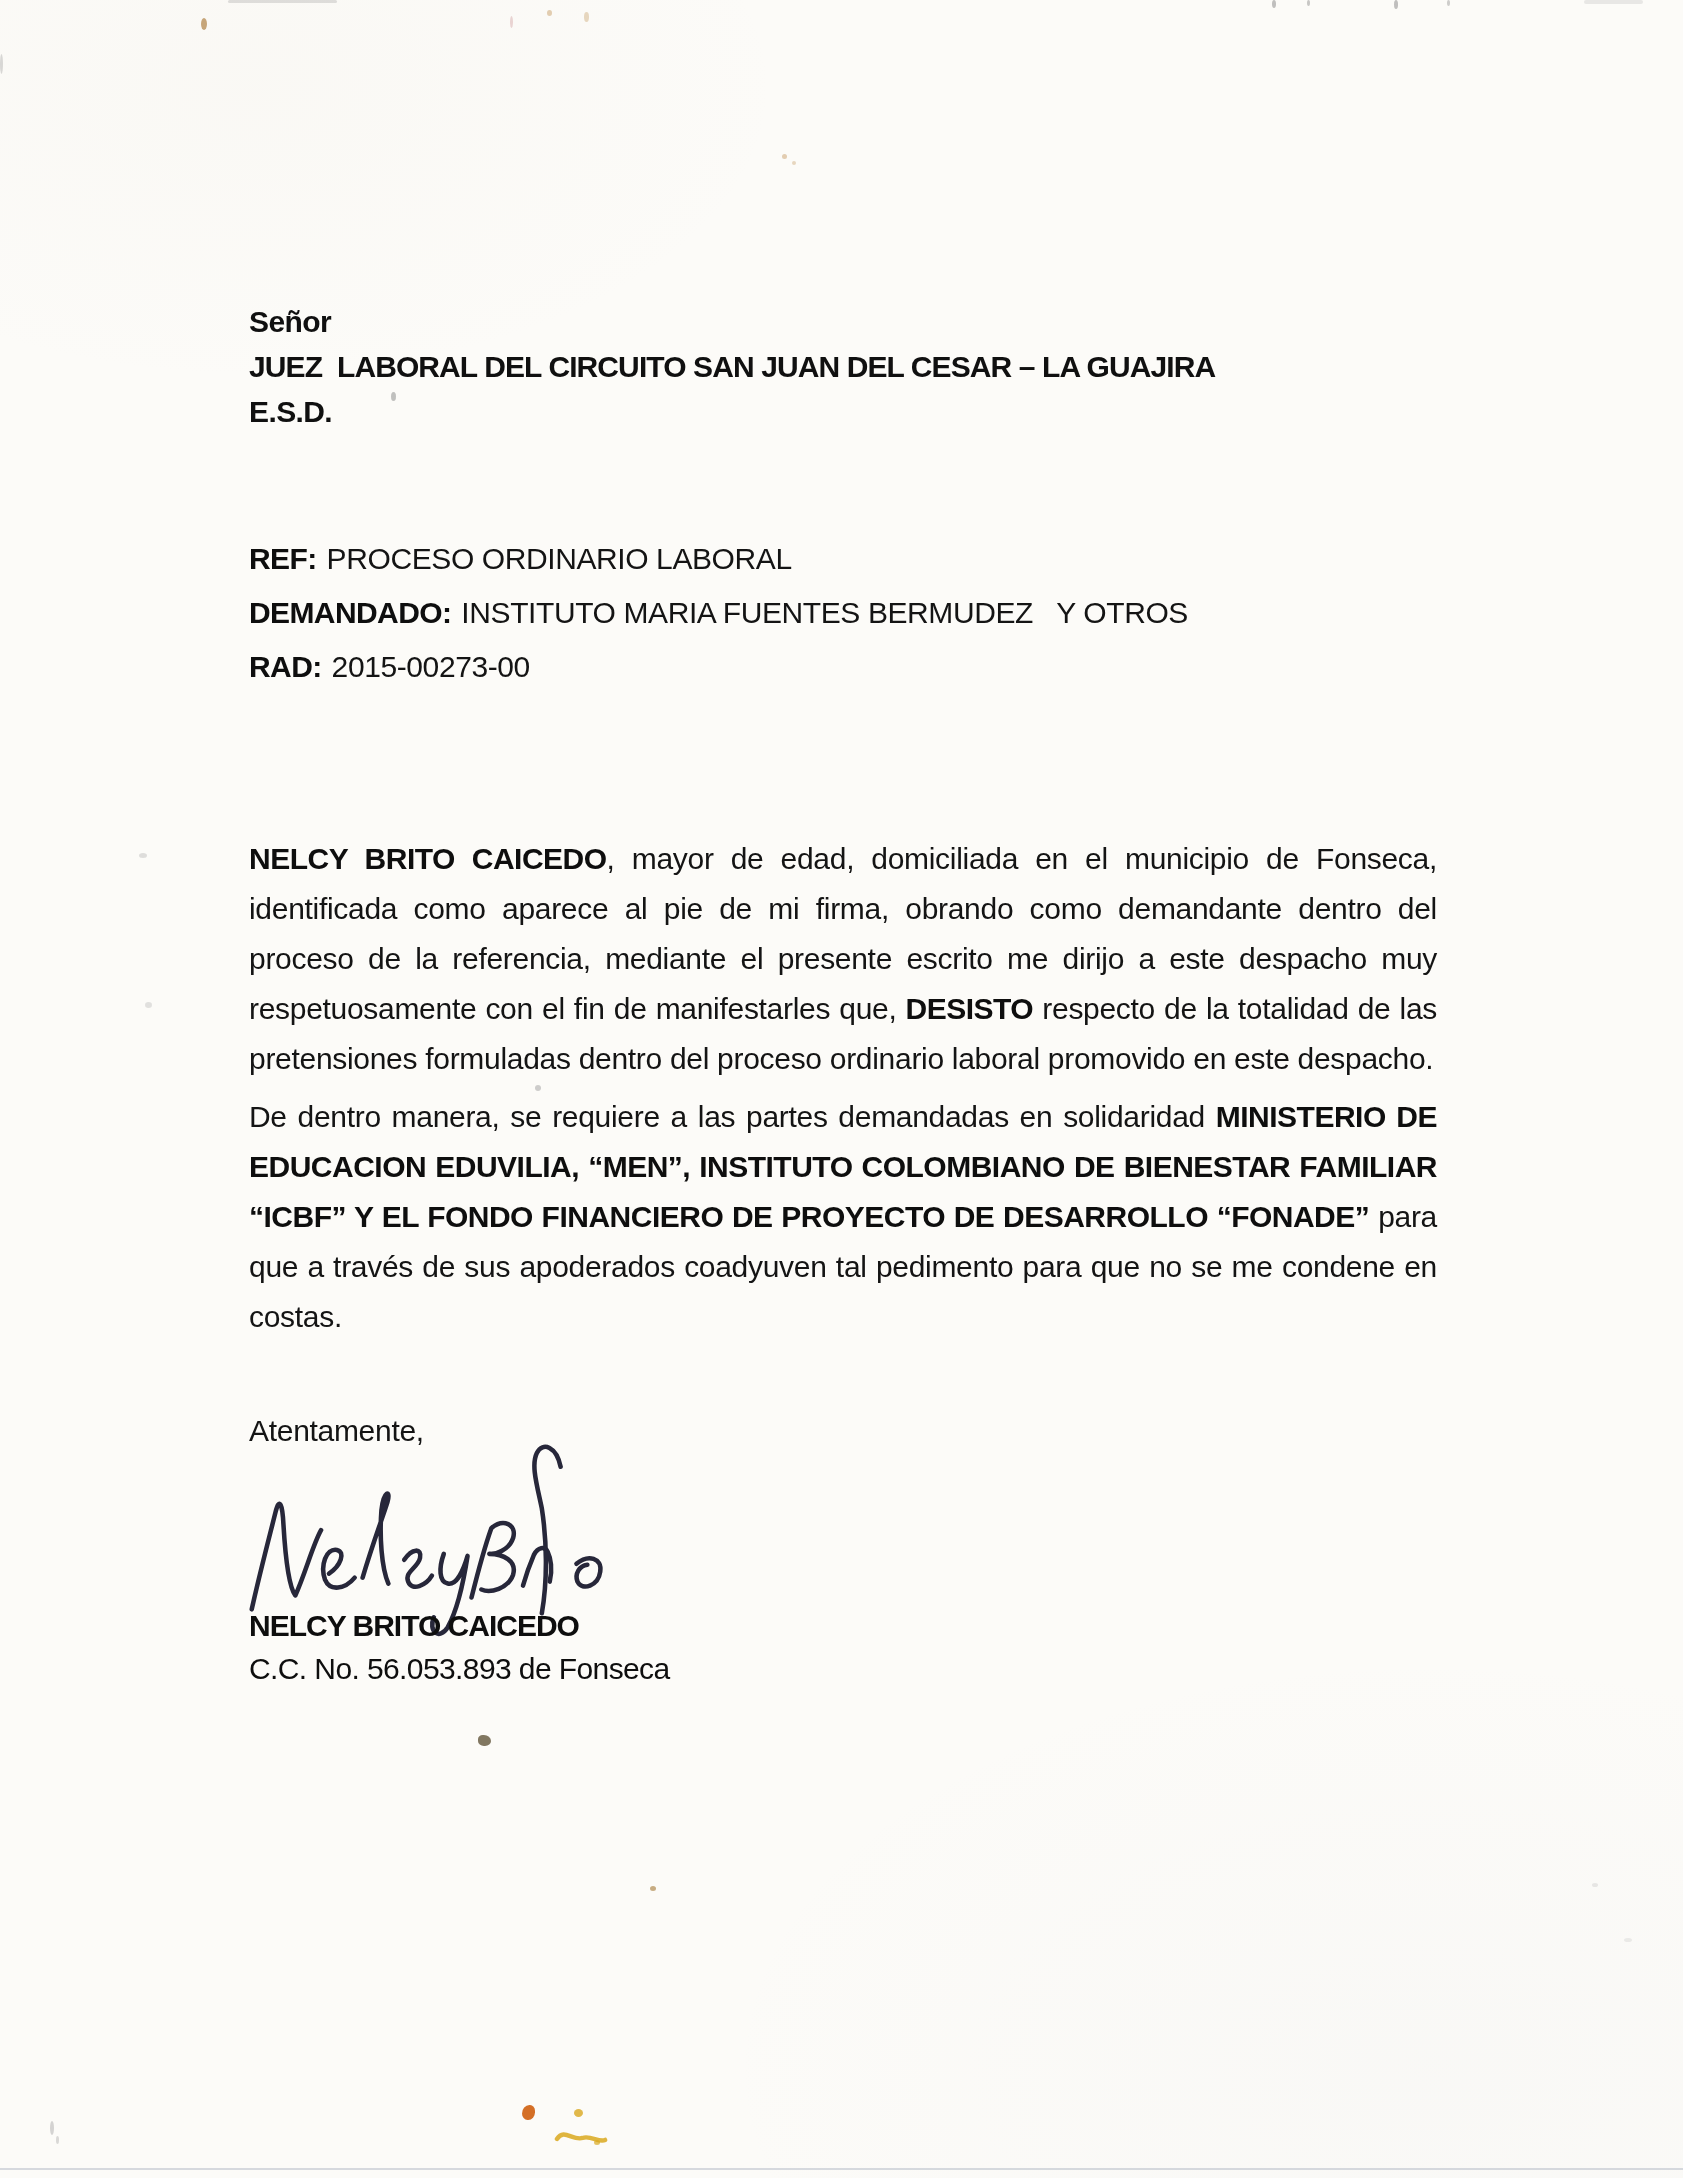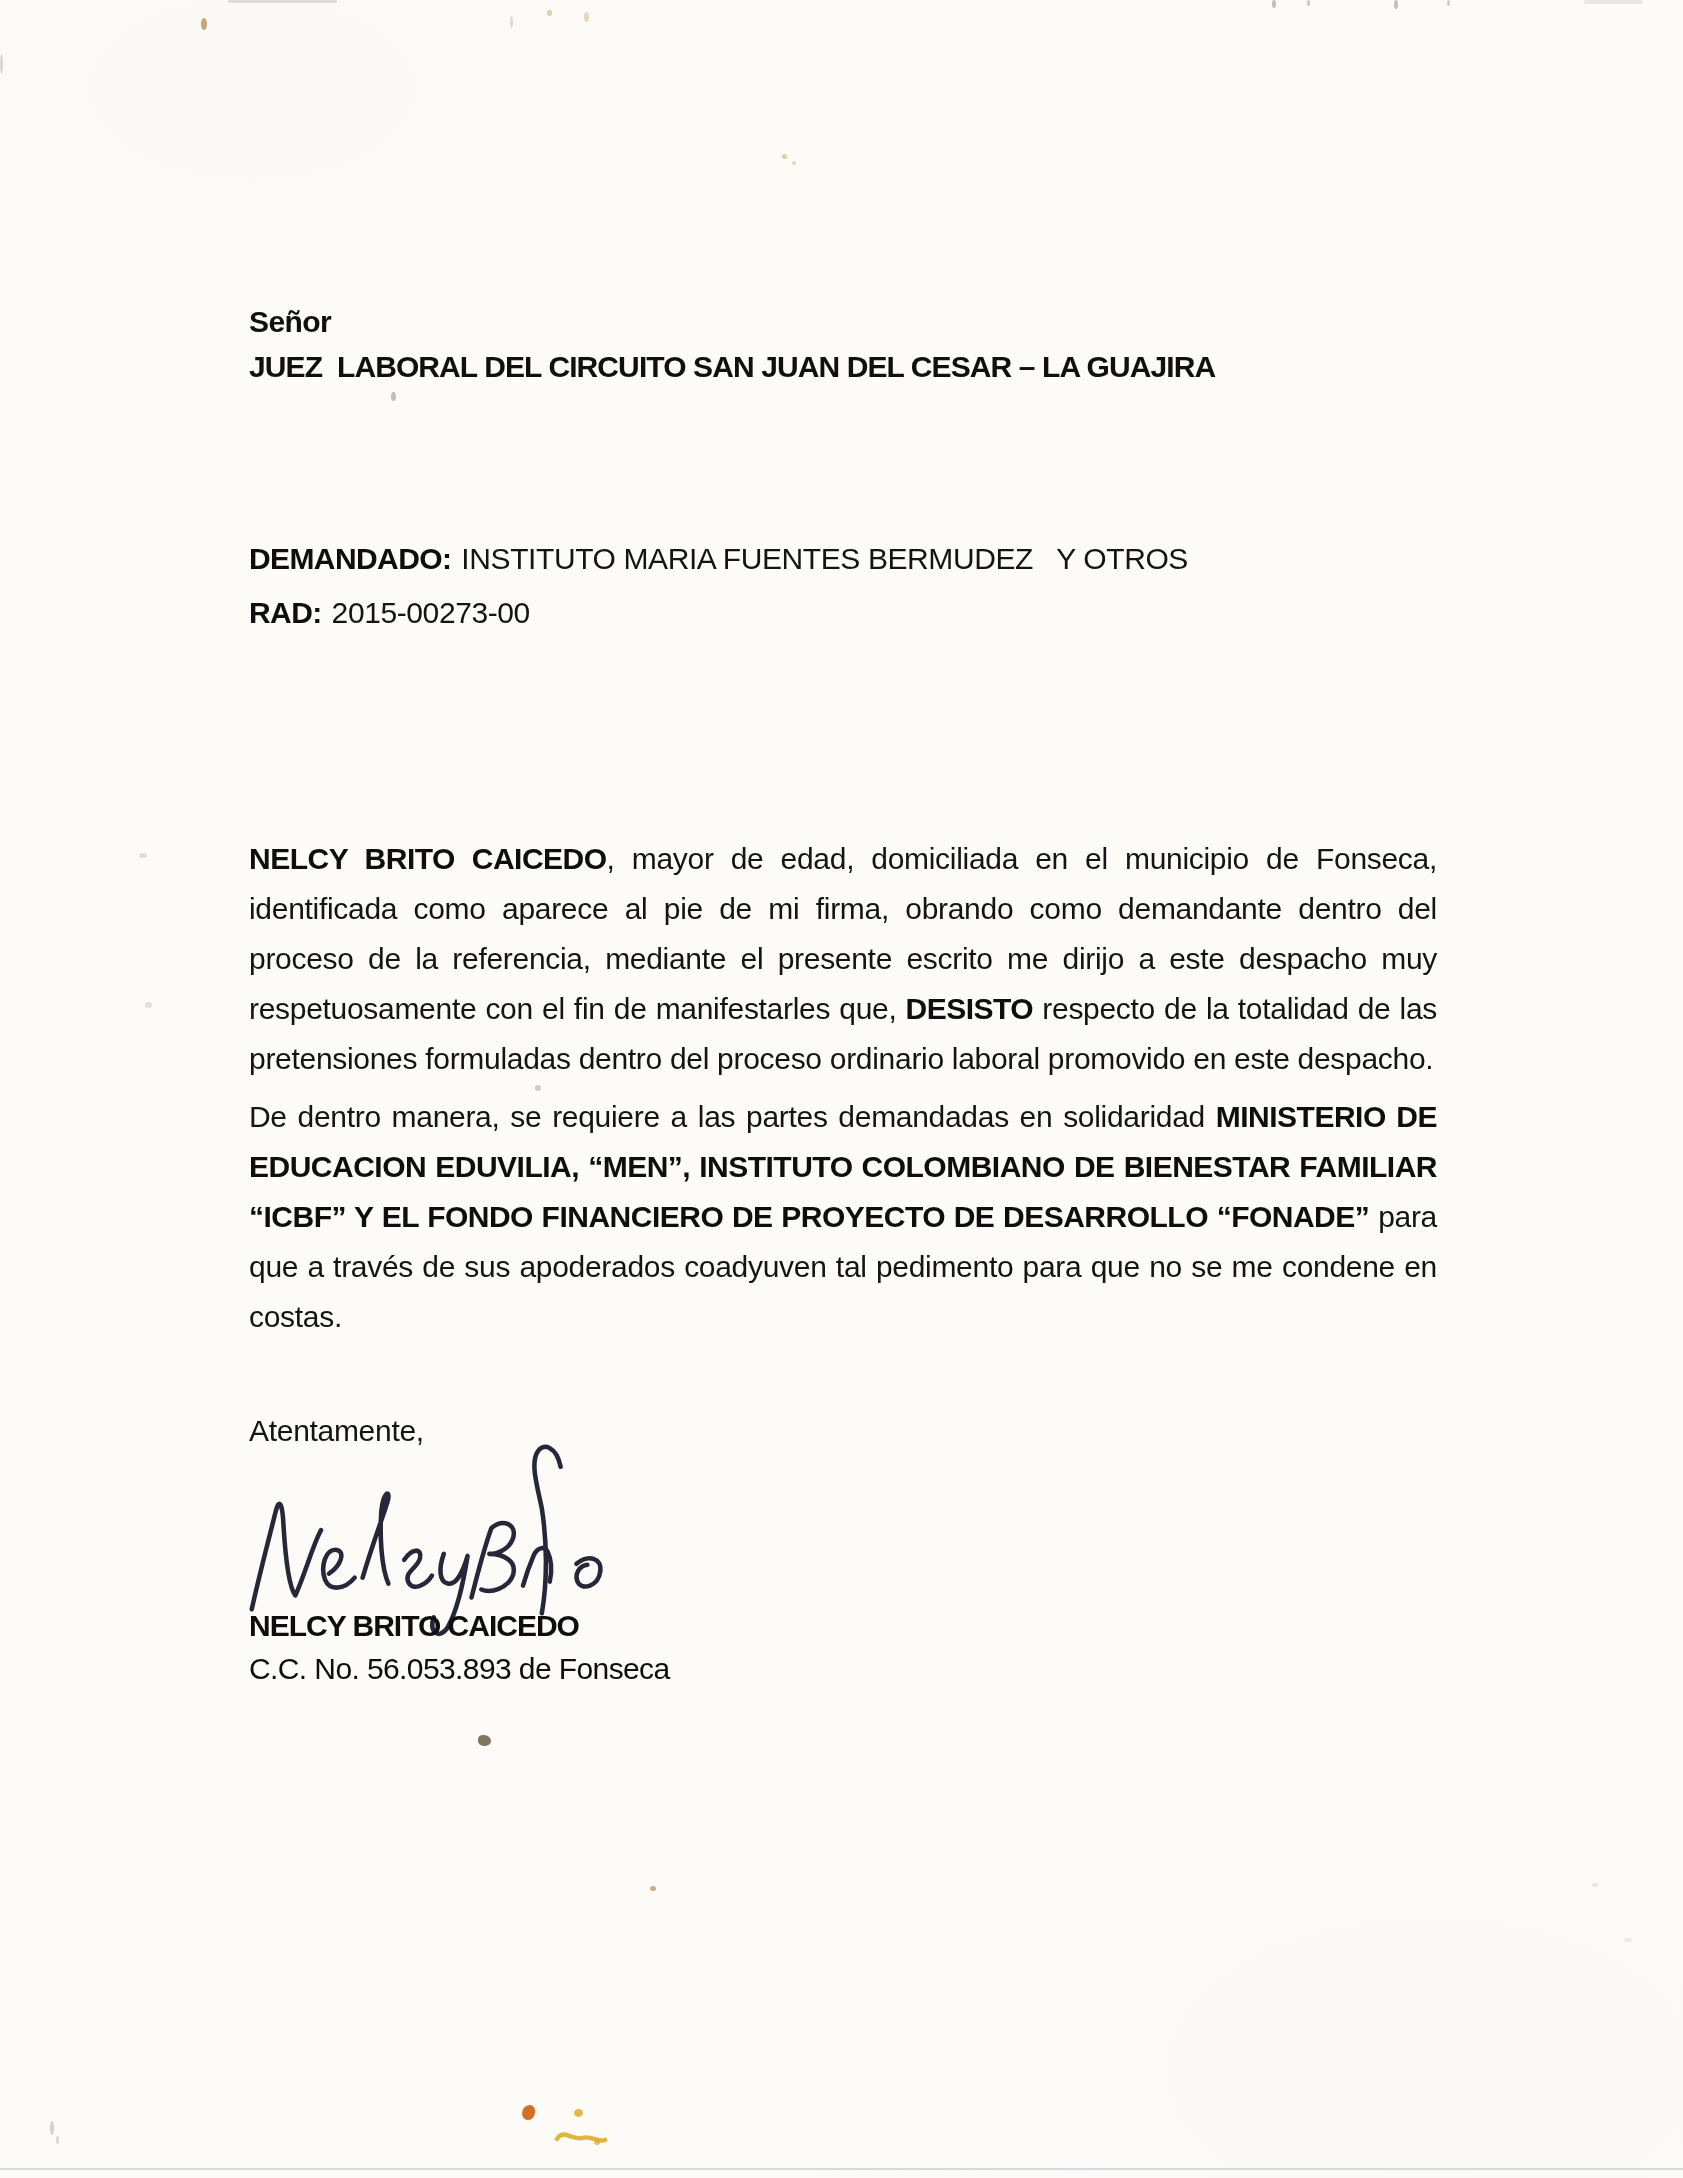--- a/index.html
+++ b/index.html
@@ -38,23 +38,25 @@
   .bottom-line{position:absolute;left:0;top:2168px;width:1683px;height:2px;background:#b6bdc9;opacity:0.55;}
 </style>
 </head>
 <body>
 
 <div class="page">
 
   <div class="abs salutation-block">
     <div>Señor</div>
     <div class="addressee">JUEZ  LABORAL DEL CIRCUITO SAN JUAN DEL CESAR – LA GUAJIRA</div>
+    <div>E.S.D.</div>
   </div>
 
   <div class="abs ref-block">
+    <div><span class="ref-label">REF:</span><span class="ref-value">PROCESO ORDINARIO LABORAL</span></div>
     <div><span class="ref-label">DEMANDADO:</span><span class="ref-value">INSTITUTO MARIA FUENTES BERMUDEZ   Y OTROS</span></div>
     <div><span class="ref-label">RAD:</span><span class="ref-value">2015-00273-00</span></div>
   </div>
 
   <div class="abs para para1"><b>NELCY BRITO CAICEDO</b><span>, mayor de edad, domiciliada en el municipio de Fonseca, identificada como aparece al pie de mi firma, obrando como demandante dentro del proceso de la referencia, mediante el presente escrito me dirijo a este despacho muy respetuosamente con el fin de manifestarles que, </span><b>DESISTO</b><span> respecto de la totalidad de las pretensiones formuladas dentro del proceso ordinario laboral promovido en este despacho.</span></div>
   <div class="abs para para2"><span>De dentro manera, se requiere a las partes demandadas en solidaridad </span><b>MINISTERIO DE EDUCACION EDUVILIA, “MEN”, INSTITUTO COLOMBIANO DE BIENESTAR FAMILIAR “ICBF” Y EL FONDO FINANCIERO DE PROYECTO DE DESARROLLO “FONADE”</b><span> para que a través de sus apoderados coadyuven tal pedimento para que no se me condene en costas.</span></div>
 
   <div class="abs closing">Atentamente,</div>
 
   <svg class="abs sig-svg" width="396" height="203" viewBox="0 0 400 205">

